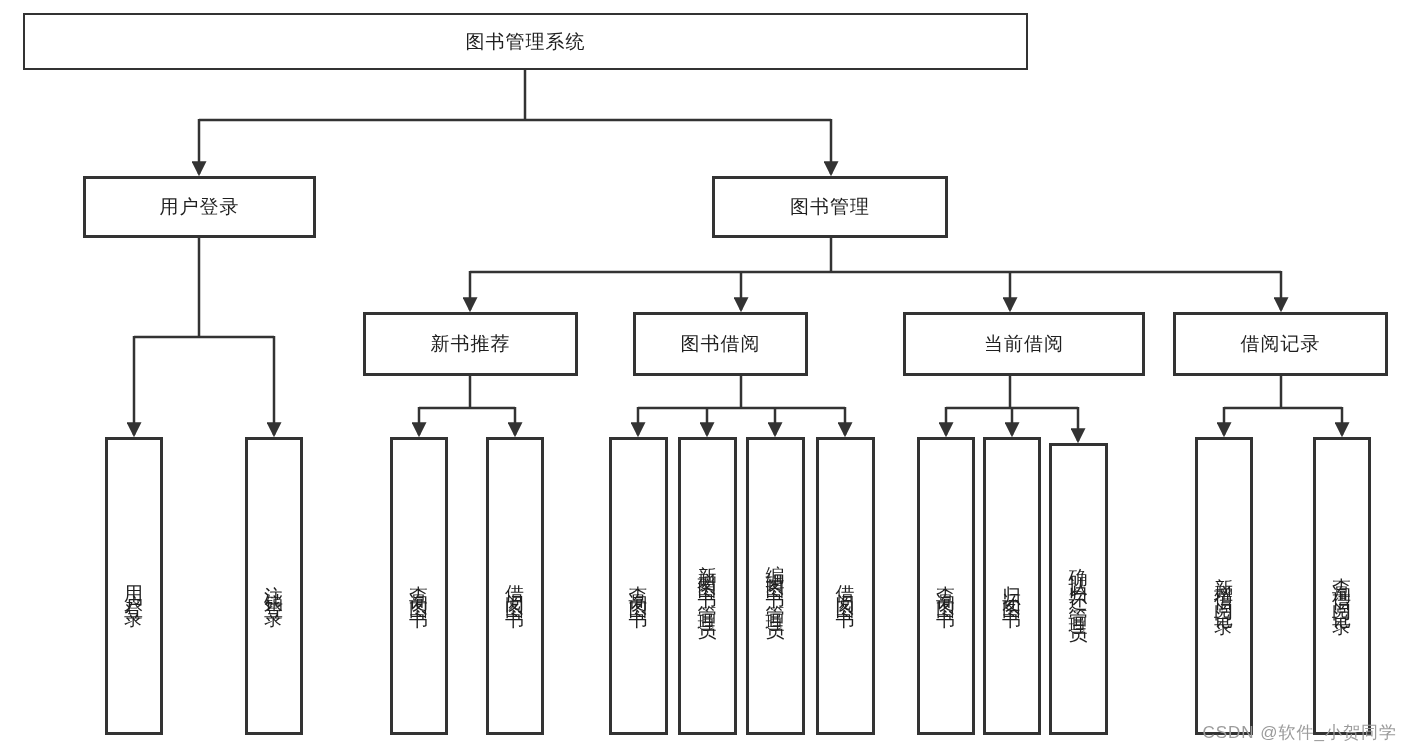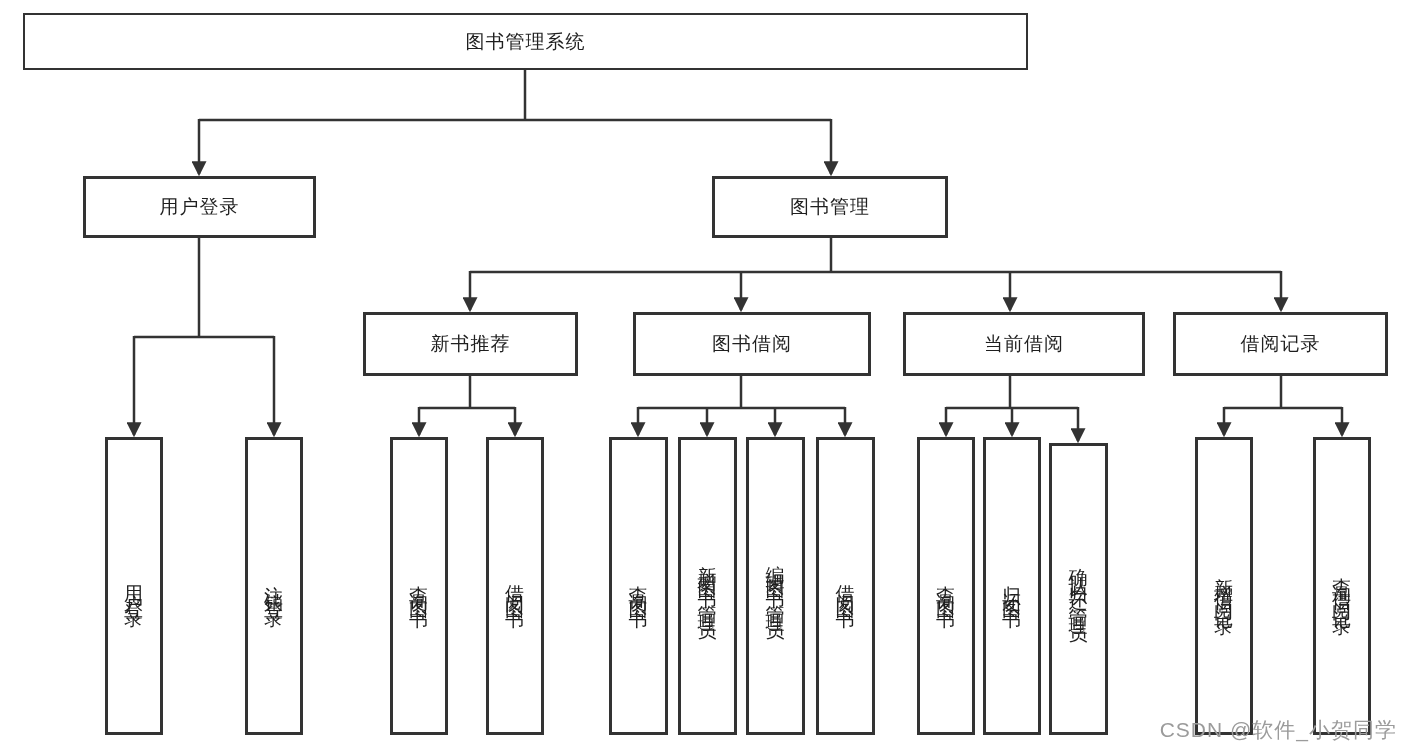--- a/index.html
+++ b/index.html
@@ -28,21 +28,21 @@
   .node.v{
     writing-mode:vertical-rl;
     font-size:19px;
     letter-spacing:8px;
     line-height:1;
   }
   .watermark{
     position:absolute;
     right:8px;
     bottom:3px;
-    font-size:21px;
+    font-size:17px;
     color:#9b9b9b;
     letter-spacing:1px;
     z-index:3;
     background:transparent;
   }
 </style>
 </head>
 <body>
 
 <div class="canvas">
@@ -104,21 +104,21 @@
   <div class="node h" style="left:83px;top:176px;width:233px;height:62px">
     <span>用户登录</span>
   </div>
   <div class="node h" style="left:712px;top:176px;width:236px;height:62px">
     <span>图书管理</span>
   </div>
 
   <div class="node h" style="left:363px;top:312px;width:215px;height:64px">
     <span>新书推荐</span>
   </div>
-  <div class="node h" style="left:633px;top:312px;width:238px;height:64px">
+  <div class="node h" style="left:633px;top:312px;width:175px;height:64px">
     <span>图书借阅</span>
   </div>
   <div class="node h" style="left:903px;top:312px;width:242px;height:64px">
     <span>当前借阅</span>
   </div>
   <div class="node h" style="left:1173px;top:312px;width:215px;height:64px">
     <span>借阅记录</span>
   </div>
 
   <div class="node v" style="left:105px;top:437px;width:58px;height:298px">

